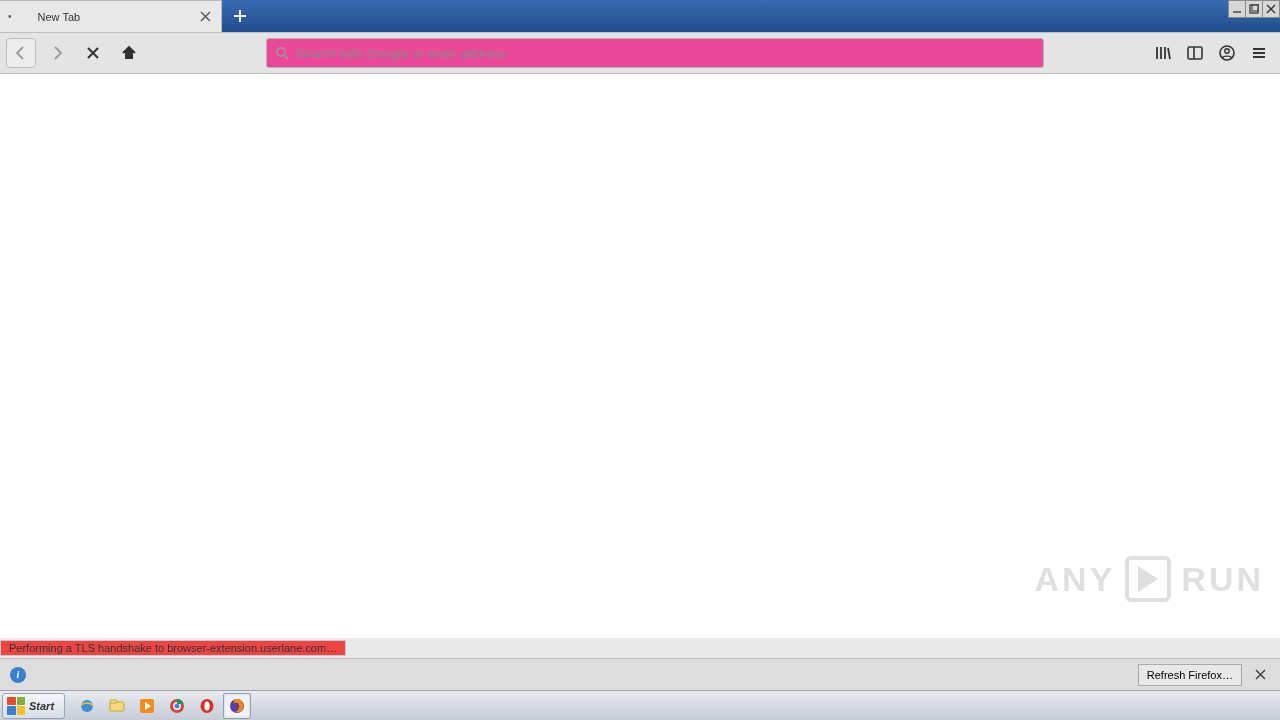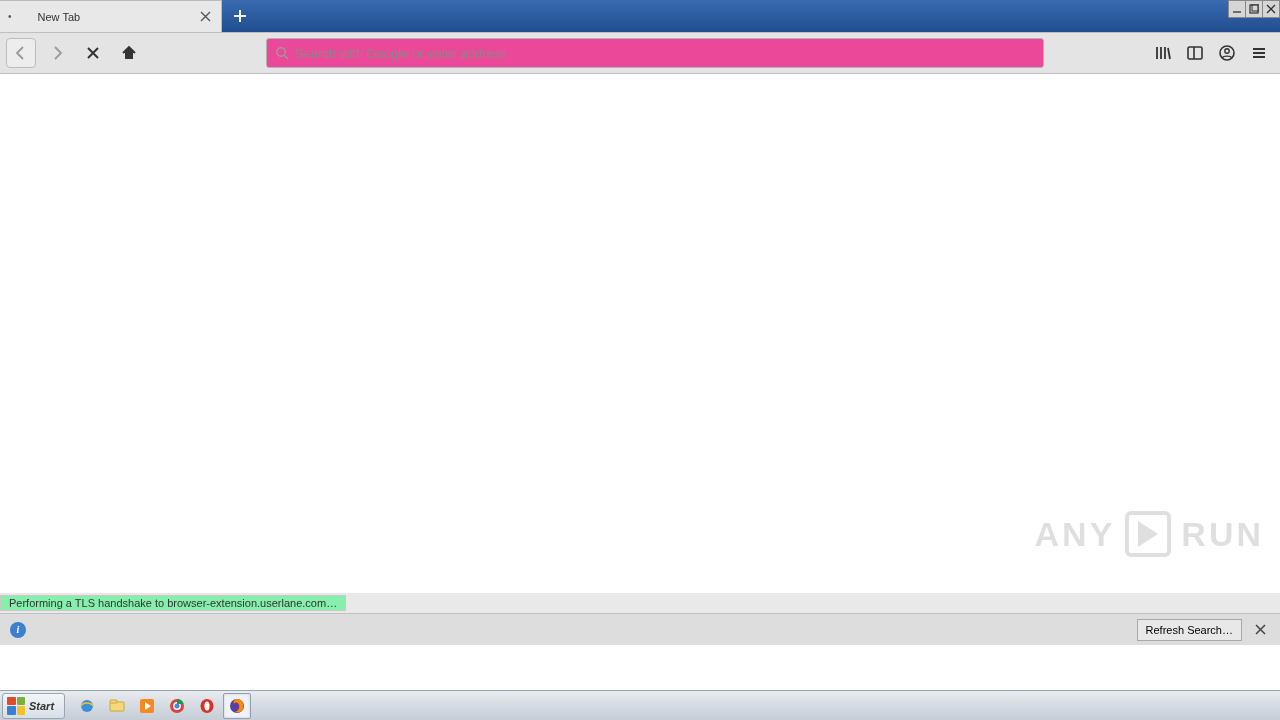--- a/index.html
+++ b/index.html
@@ -30,31 +30,31 @@
 .address input { border: none; outline: none; flex: 1; font-size: 13px; color: #333; background: transparent; }
 .address input::placeholder { color: #888; }
 .toolbar .spacer { flex: 1; }
 .right-icons { display: flex; align-items: center; gap: 2px; }
 
 
 .content { flex: 1; background: #fff; position: relative; }
 
 
 .statusbar { height: 20px; background: #e9e9e9; font-size: 11px; color: #333; display: flex; align-items: center; }
-.statusbox { background: #86efac; border: 1px solid #c9c9c9; padding: 6px 8px; height: 16px; display: flex; align-items: center; }
+.statusbox { background: #ef4444; border: 1px solid #c9c9c9; padding: 6px 8px; height: 16px; display: flex; align-items: center; }
 
 
 .infobar { height: 32px; background: #ddd; border-top: 1px solid #c0c0c0; display: flex; align-items: center; padding: 0 10px; font-size: 11px; color: #333; }
 .info-ico { width: 16px; height: 16px; border-radius: 50%; background: #3b7fd1; display: flex; align-items: center; justify-content: center; color: #fff; font-size: 10px; font-weight: bold; margin-right: 12px; font-style: italic; font-family: Georgia, serif;}
 .infobar .spacer { flex: 1; }
 .refresh-btn { background: #e8e8e8; border: 1px solid #a9a9a9; font-size: 11px; padding: 2px 8px; height: 22px; cursor: pointer; }
 .info-close { width: 20px; height: 20px; display:flex; align-items:center; justify-content:center; margin-left: 8px; cursor:pointer; color:#444;}
 
 
-.taskbar { height: 30px; background: linear-gradient(to bottom, #e9ecef 0%, #d5dbe2 50%, #c6cdd7 100%); border-top: 1px solid #9aa5b3; display: flex; align-items: center; margin-top: 45px; }
+.taskbar { height: 30px; background: linear-gradient(to bottom, #e9ecef 0%, #d5dbe2 50%, #c6cdd7 100%); border-top: 1px solid #9aa5b3; display: flex; align-items: center; }
 .start-btn { height: 26px; margin: 2px; padding: 0 10px 0 4px; background: linear-gradient(to bottom, #f3f6f9, #d7dee7); border: 1px solid #9aa5b3; border-radius: 3px; display: flex; align-items: center; gap: 4px; font-size: 11px; font-weight: bold; font-style: italic; color: #333; cursor: pointer;}
 .winflag { width: 18px; height: 18px; display:grid; grid-template-columns: 1fr 1fr; grid-template-rows: 1fr 1fr; gap:1px;}
 .winflag span { border-radius:1px; }
 .wf-r{background:#e04b2a;} .wf-g{background:#7bb03a;} .wf-b{background:#3b7fd1;} .wf-y{background:#f3c22b;}
 .task-icons { display: flex; align-items: center; gap: 2px; margin-left: 6px; }
 .task-item { width: 28px; height: 26px; display:flex; align-items:center; justify-content:center; border-radius:2px; cursor:pointer;}
 .task-item.active { background: #f0f3f7; border: 1px solid #8fa0b5; box-shadow: inset 0 0 3px rgba(0,0,0,0.15);}
 .taskbar .spacer { flex:1; }
 .tray { display:flex; align-items:center; gap:4px; padding: 0 6px; height:100%; border-left: 1px solid #b3bcc8; font-size: 11px; color:#333;}
 .tray .ico { width:16px; height:16px; display:flex; align-items:center; justify-content:center; color:#666;}
@@ -181,21 +181,21 @@
   </div>
 </div>
 
 <div class="statusbar">
   <div class="statusbox">Performing a TLS handshake to browser-extension.userlane.com…</div>
 </div>
 
 <div class="infobar">
   <span class="info-ico">i</span>
   <div class="spacer"></div>
-  <button class="refresh-btn">Refresh Search…</button>
+  <button class="refresh-btn">Refresh Firefox…</button>
   <span class="info-close">
     <svg width="11" height="11" viewBox="0 0 11 11">
         <path d="M1 1 L10 10 M10 1 L1 10" stroke="#444" stroke-width="1.5"></path>
       </svg>
   </span>
 </div>
 
 <div class="taskbar">
   <div class="start-btn">
     <span class="winflag">

